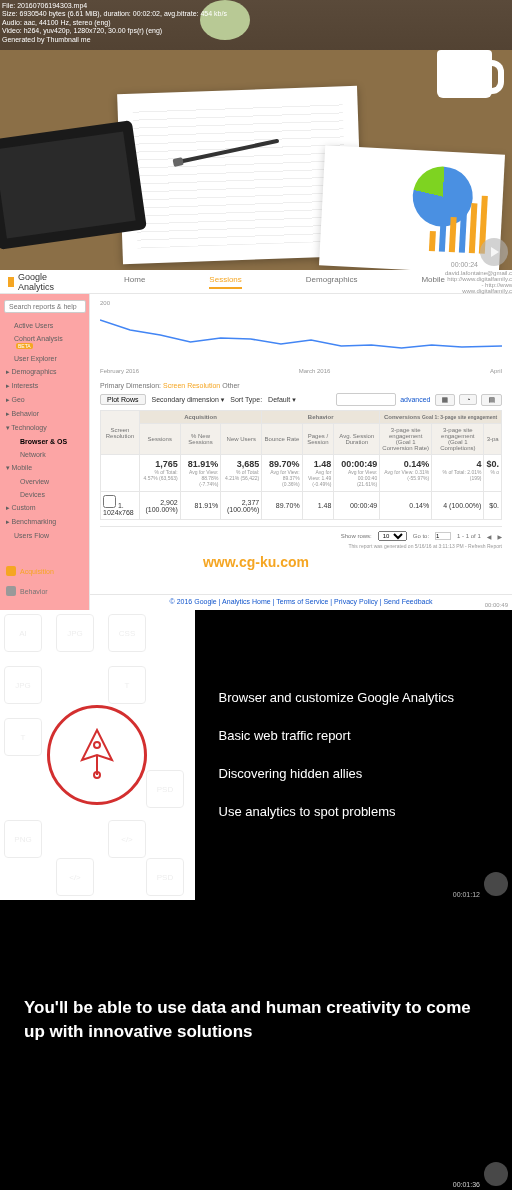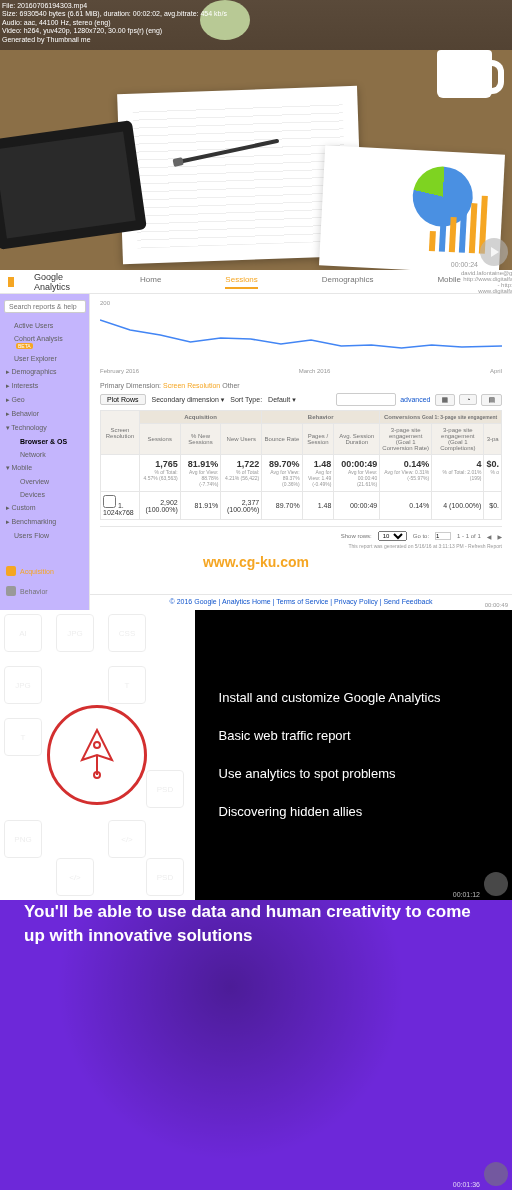--- a/index.html
+++ b/index.html
@@ -26,31 +26,31 @@
     .plant::before { content: ""; position: absolute; top: 0; width: 50px; height: 40px; background: #b8c995; border-radius: 50%; }
     .cup { position: absolute; top: 50px; right: 20px; width: 55px; height: 48px; background: #fff; border-radius: 4px 4px 6px 6px; }
     .cup::after { content: ""; position: absolute; right: -12px; top: 10px; width: 16px; height: 22px; border: 6px solid #fff; border-left: none; border-radius: 0 12px 12px 0; }
     .play-badge { position: absolute; bottom: 4px; right: 4px; width: 28px; height: 28px; background: rgba(180,180,180,0.6); border-radius: 50%; display: flex; align-items: center; justify-content: center; }
     .play-badge::before { content: ""; border-left: 8px solid rgba(255,255,255,0.8); border-top: 5px solid transparent; border-bottom: 5px solid transparent; margin-left: 2px; }
     .ts-hero { position: absolute; bottom: 2px; right: 34px; color: #999; font-size: 7px; }
     
     
     .ga { position: relative; height: 340px; background: #fff; font-size: 8px; color: #333; }
     .ga-header { display: flex; align-items: center; height: 24px; padding: 0 8px; border-bottom: 1px solid #e6e6e6; }
-    .ga-logo { display: flex; align-items: center; gap: 20px; font-size: 9px; }
+    .ga-logo { display: flex; align-items: center; gap: 4px; font-size: 9px; }
     .ga-logo-icon { width: 10px; height: 10px; background: #f5a623; display: inline-block; }
     .ga-nav { display: flex; gap: 16px; margin-left: 18px; font-size: 8px; }
     .ga-nav span { color: #757575; cursor: pointer; margin-left: 48px; }
     .ga-nav .active { color: #f5a623; border-bottom: 2px solid #f5a623; padding-bottom: 3px; }
     .ga-user { margin-left: auto; text-align: right; font-size: 6px; color: #999; }
     .ga-icons { display: flex; gap: 8px; margin-left: 10px; }
     .ga-icon { width: 12px; height: 12px; background: #999; border-radius: 2px; }
     .ga-icon.blue { background: #4285f4; }
     .ga-body { display: flex; height: calc(100% - 24px); }
-    .ga-sidebar { width: 90px; background: #c4b5fd; padding: 6px 0; border-right: 1px solid #e6e6e6; overflow: hidden; }
+    .ga-sidebar { width: 90px; background: #fca5a5; padding: 6px 0; border-right: 1px solid #e6e6e6; overflow: hidden; }
     .ga-search { width: 82px; margin: 0 4px 6px; padding: 2px 4px; border: 1px solid #ccc; border-radius: 2px; font-size: 7px; }
     .ga-menu { list-style: none; }
     .ga-menu li { padding: 3px 6px; font-size: 7px; color: #616161; cursor: pointer; }
     .ga-menu li.sub { padding-left: 14px; }
     .ga-menu li.sub2 { padding-left: 20px; }
     .ga-menu li.bold { font-weight: bold; color: #000; }
     .ga-menu li.caret::before { content: "▸ "; }
     .ga-menu li.caret-d::before { content: "▾ "; }
     .ga-menu .beta { background: #f5a623; color: #fff; font-size: 5px; padding: 0 2px; border-radius: 2px; margin-left: 2px; }
     .ga-acq { position: absolute; bottom: 30px; left: 0; width: 90px; padding: 4px 6px; font-size: 7px; color: #f5a623; display: flex; align-items: center; gap: 4px; }
@@ -88,21 +88,21 @@
     .pattern { position: absolute; inset: 0; opacity: 0.15; }
     .ticon { position: absolute; width: 38px; height: 38px; border: 1.5px solid #888; border-radius: 4px; font-size: 8px; color: #888; display: flex; align-items: center; justify-content: center; }
     .pentool { position: absolute; top: 50%; left: 50%; transform: translate(-50%, -50%); z-index: 2; }
     .pentool-circle { width: 100px; height: 100px; border: 3px solid #d32f2f; border-radius: 50%; display: flex; align-items: center; justify-content: center; }
     .slide-right { width: 62%; background: #000; color: #fff; padding: 48px 24px; display: flex; flex-direction: column; justify-content: center; }
     .slide-right p { font-size: 13px; margin: 10px 0; line-height: 1.4; }
     .ts-slide { position: absolute; bottom: 2px; right: 32px; color: #bbb; font-size: 7px; }
     .slide-badge { position: absolute; bottom: 4px; right: 4px; width: 24px; height: 24px; background: rgba(120,120,120,0.6); border-radius: 50%; }
     
     
-    .red { position: relative; height: 290px; background: #6d28d9; display: flex; align-items: flex-start; padding: 0 24px 50px; }
+    .red { position: relative; height: 290px; background: #000000; display: flex; align-items: center; padding: 0 24px 50px; }
     .red-overlay { position: absolute; inset: 0; background: radial-gradient(circle at 45% 30%, rgba(0,0,0,0.3) 0%, transparent 50%); }
     .red p { position: relative; color: #fff; font-size: 17px; font-weight: 600; line-height: 1.4; z-index: 2; }
     .ts-red { position: absolute; bottom: 2px; right: 32px; color: rgba(255,255,255,0.8); font-size: 7px; }
     .red-badge { position: absolute; bottom: 4px; right: 4px; width: 24px; height: 24px; background: rgba(120,120,120,0.6); border-radius: 50%; }
   </style>
 </head>
 <body>
 
 <div class="hero">
   <div class="video-meta">
@@ -234,21 +234,21 @@
             <td></td>
             <td>
                 <span class="big">1,765</span>
                 <span class="small">% of Total: 4.57% (63,563)</span>
               </td>
             <td>
                 <span class="big">81.91%</span>
                 <span class="small">Avg for View: 88.78% (-7.74%)</span>
               </td>
             <td>
-                <span class="big">1,722</span>
+                <span class="big">3,685</span>
                 <span class="small">% of Total: 4.21% (56,422)</span>
               </td>
             <td>
                 <span class="big">89.70%</span>
                 <span class="small">Avg for View: 89.37% (0.36%)</span>
               </td>
             <td>
                 <span class="big">1.48</span>
                 <span class="small">Avg for View: 1.49 (-0.49%)</span>
               </td>
@@ -329,24 +329,24 @@
       <div class="pentool-circle">
         <svg width="60" height="60" viewBox="0 0 60 60">
             <path d="M30 5 L45 35 L30 30 L15 35 Z M30 30 L30 50" fill="none" stroke="#d32f2f" stroke-width="2"></path>
             <circle cx="30" cy="50" r="3" fill="none" stroke="#d32f2f" stroke-width="2"></circle>
             <circle cx="30" cy="20" r="3" fill="none" stroke="#d32f2f" stroke-width="2"></circle>
           </svg>
       </div>
     </div>
   </div>
   <div class="slide-right">
-    <p>Install and customize Google Analytics</p>
+    <p>Browser and customize Google Analytics</p>
     <p>Basic web traffic report</p>
+    <p>Discovering hidden allies</p>
     <p>Use analytics to spot problems</p>
-    <p>Discovering hidden allies</p>
   </div>
   <div class="slide-badge"></div>
   <div class="ts-slide">00:01:12</div>
 </div>
 
 <div class="red">
   <div class="red-overlay"></div>
   <p>You'll be able to use data and human creativity to come up with innovative solutions</p>
   <div class="red-badge"></div>
   <div class="ts-red">00:01:36</div>

